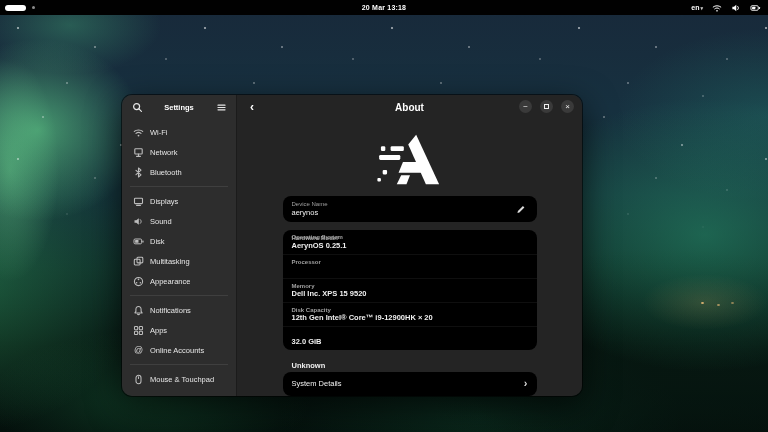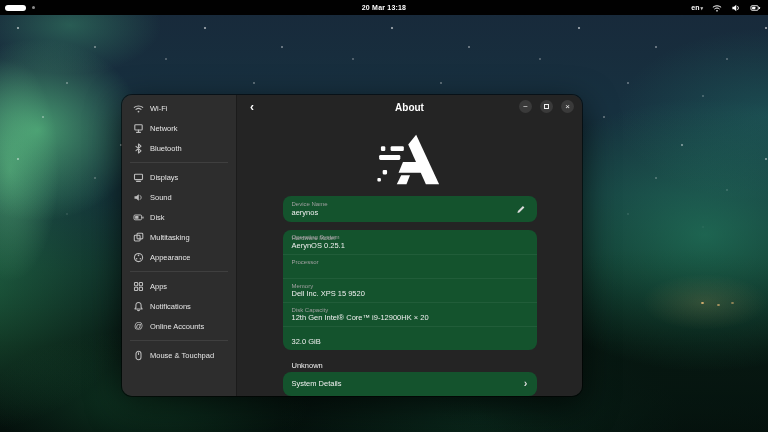--- a/index.html
+++ b/index.html
@@ -73,29 +73,29 @@
     color:#fff; font-size:12px; font-weight:bold; border-radius:5px; }
   #about-title { flex:1; text-align:center; font-size:10px; font-weight:bold; color:#fff; }
   #win-controls { position:absolute; right:8px; top:5px; display:flex; gap:8px; }
   .wc-btn { width:13px; height:13px; border-radius:50%; background:#3a3a3a; color:#eee;
     display:flex; align-items:center; justify-content:center; font-size:8px; line-height:1; }
   .wc-max-glyph { width:5px; height:5px; border:1px solid #eee; display:block; }
 
   #content { flex:1; display:flex; flex-direction:column; align-items:center; overflow:hidden; }
   #logo { margin-top:14px; }
 
-  .card { width:254px; background:#14532d; border-radius:8px; }
+  .card { width:254px; background:#000000; border-radius:8px; }
   #device-card { margin-top:10px; height:28px; display:flex; align-items:center; padding:0 9px; }
   .field-col { flex:1; display:flex; flex-direction:column; gap:1.5px; }
   .field-label { font-size:6px; color:#a0a0a0; }
   .field-value { font-size:7.5px; color:#f0f0f0; }
   #edit-btn { width:14px; height:14px; display:flex; align-items:center; justify-content:center; border-radius:50%; }
 
   #info-card { margin-top:8px; }
-  .info-row { height:24px; display:flex; flex-direction:column; justify-content:center; gap:1.5px; padding:0 9px; }
+  .info-row { height:24px; display:flex; flex-direction:column; justify-content:center; gap:1.5px; padding:0 9px;font-weight:bold; }
   .info-row + .info-row { border-top:1px solid rgba(255,255,255,0.06);gap:48px; }
 
   #details-card { margin-top:22px; height:26px; display:flex; align-items:center; padding:0 9px; }
   #details-label { flex:1; font-size:7.5px; color:#f0f0f0; }
   #details-chevron { color:#dcdcdc; font-size:11px; font-weight:bold; line-height:1; }
 </style>
 </head>
 <body>
 
 <div id="screen">
@@ -127,20 +127,36 @@
         <rect x="1" y="3" width="8" height="5" rx="1.2"></rect>
           <rect x="9.6" y="4.5" width="1.4" height="2" rx="0.5" fill="#fff" stroke="none"></rect>
           <rect x="2.2" y="4.2" width="3.6" height="2.6" rx="0.5" fill="#fff" stroke="none"></rect>
       </svg>
     </div>
   </div>
 
   <div id="window">
 
     <div id="sidebar">
+      <div id="sidebar-header">
+        <div class="hdr-btn">
+          <svg width="11" height="11" viewBox="0 0 11 11" fill="none" stroke="#e6e6e6" stroke-width="1.2" stroke-linecap="round">
+              <circle cx="4.6" cy="4.6" r="3"></circle>
+              <path d="M6.9 6.9 L9.4 9.4"></path>
+            </svg>
+        </div>
+        <div id="sidebar-title">Settings</div>
+        <div class="hdr-btn">
+          <svg width="11" height="11" viewBox="0 0 11 11" stroke="#e6e6e6" stroke-width="1.2" stroke-linecap="round">
+              <path d="M2 3.2 H9"></path>
+              <path d="M2 5.5 H9"></path>
+              <path d="M2 7.8 H9"></path>
+            </svg>
+        </div>
+      </div>
       <div id="sidebar-list">
         <div class="srow">
           <svg class="sicon" width="11" height="11" viewBox="0 0 11 11" fill="none" stroke="#d6d6d6" stroke-width="1.1" stroke-linecap="round">
               <path d="M1.3 4.4 C3.5 2.5 7.5 2.5 9.7 4.4"></path>
               <path d="M3 6.4 C4.5 5.1 6.5 5.1 8 6.4"></path>
               <circle cx="5.5" cy="8.6" r="0.9" fill="#d6d6d6" stroke="none"></circle>
             </svg>
           <span class="slabel">Wi-Fi</span>
         </div>
         <div class="srow">
@@ -191,34 +207,34 @@
           <svg class="sicon" width="11" height="11" viewBox="0 0 11 11" fill="none" stroke="#d6d6d6" stroke-width="1.05">
               <circle cx="5.5" cy="5.5" r="4.1"></circle>
               <circle cx="5.5" cy="3.4" r="0.8" fill="#d6d6d6" stroke="none"></circle>
               <circle cx="3.6" cy="6.7" r="0.8" fill="#d6d6d6" stroke="none"></circle>
               <circle cx="7.4" cy="6.7" r="0.8" fill="#d6d6d6" stroke="none"></circle>
             </svg>
           <span class="slabel">Appearance</span>
         </div>
         <div class="sdivider"></div>
         <div class="srow">
+          <svg class="sicon" width="11" height="11" viewBox="0 0 11 11" fill="none" stroke="#d6d6d6" stroke-width="1.05" stroke-linejoin="round">
+              <path d="M5.5 1.4 C3.9 1.4 2.9 2.7 2.9 4.4 V6.4 L1.9 7.9 H9.1 L8.1 6.4 V4.4 C8.1 2.7 7.1 1.4 5.5 1.4 Z"></path>
+              <path d="M4.5 9.1 C4.8 9.8 6.2 9.8 6.5 9.1" stroke-linecap="round"></path>
+            </svg>
+          <span class="slabel">Notifications</span>
+        </div>
+        <div class="srow">
           <svg class="sicon" width="11" height="11" viewBox="0 0 11 11" fill="none" stroke="#d6d6d6" stroke-width="1.05">
               <rect x="1.5" y="1.5" width="3.2" height="3.2" rx="0.7"></rect>
               <rect x="6.3" y="1.5" width="3.2" height="3.2" rx="0.7"></rect>
               <rect x="1.5" y="6.3" width="3.2" height="3.2" rx="0.7"></rect>
               <rect x="6.3" y="6.3" width="3.2" height="3.2" rx="0.7"></rect>
             </svg>
           <span class="slabel">Apps</span>
-        </div>
-        <div class="srow">
-          <svg class="sicon" width="11" height="11" viewBox="0 0 11 11" fill="none" stroke="#d6d6d6" stroke-width="1.05" stroke-linejoin="round">
-              <path d="M5.5 1.4 C3.9 1.4 2.9 2.7 2.9 4.4 V6.4 L1.9 7.9 H9.1 L8.1 6.4 V4.4 C8.1 2.7 7.1 1.4 5.5 1.4 Z"></path>
-              <path d="M4.5 9.1 C4.8 9.8 6.2 9.8 6.5 9.1" stroke-linecap="round"></path>
-            </svg>
-          <span class="slabel">Notifications</span>
         </div>
         <div class="srow">
           <span class="at-glyph">@</span>
           <span class="slabel">Online Accounts</span>
         </div>
         <div class="sdivider"></div>
         <div class="srow">
           <svg class="sicon" width="11" height="11" viewBox="0 0 11 11" fill="none" stroke="#d6d6d6" stroke-width="1.05" stroke-linecap="round">
               <rect x="3" y="1.3" width="5" height="8.4" rx="2.5"></rect>
               <path d="M5.5 2.8 V4.4"></path>

